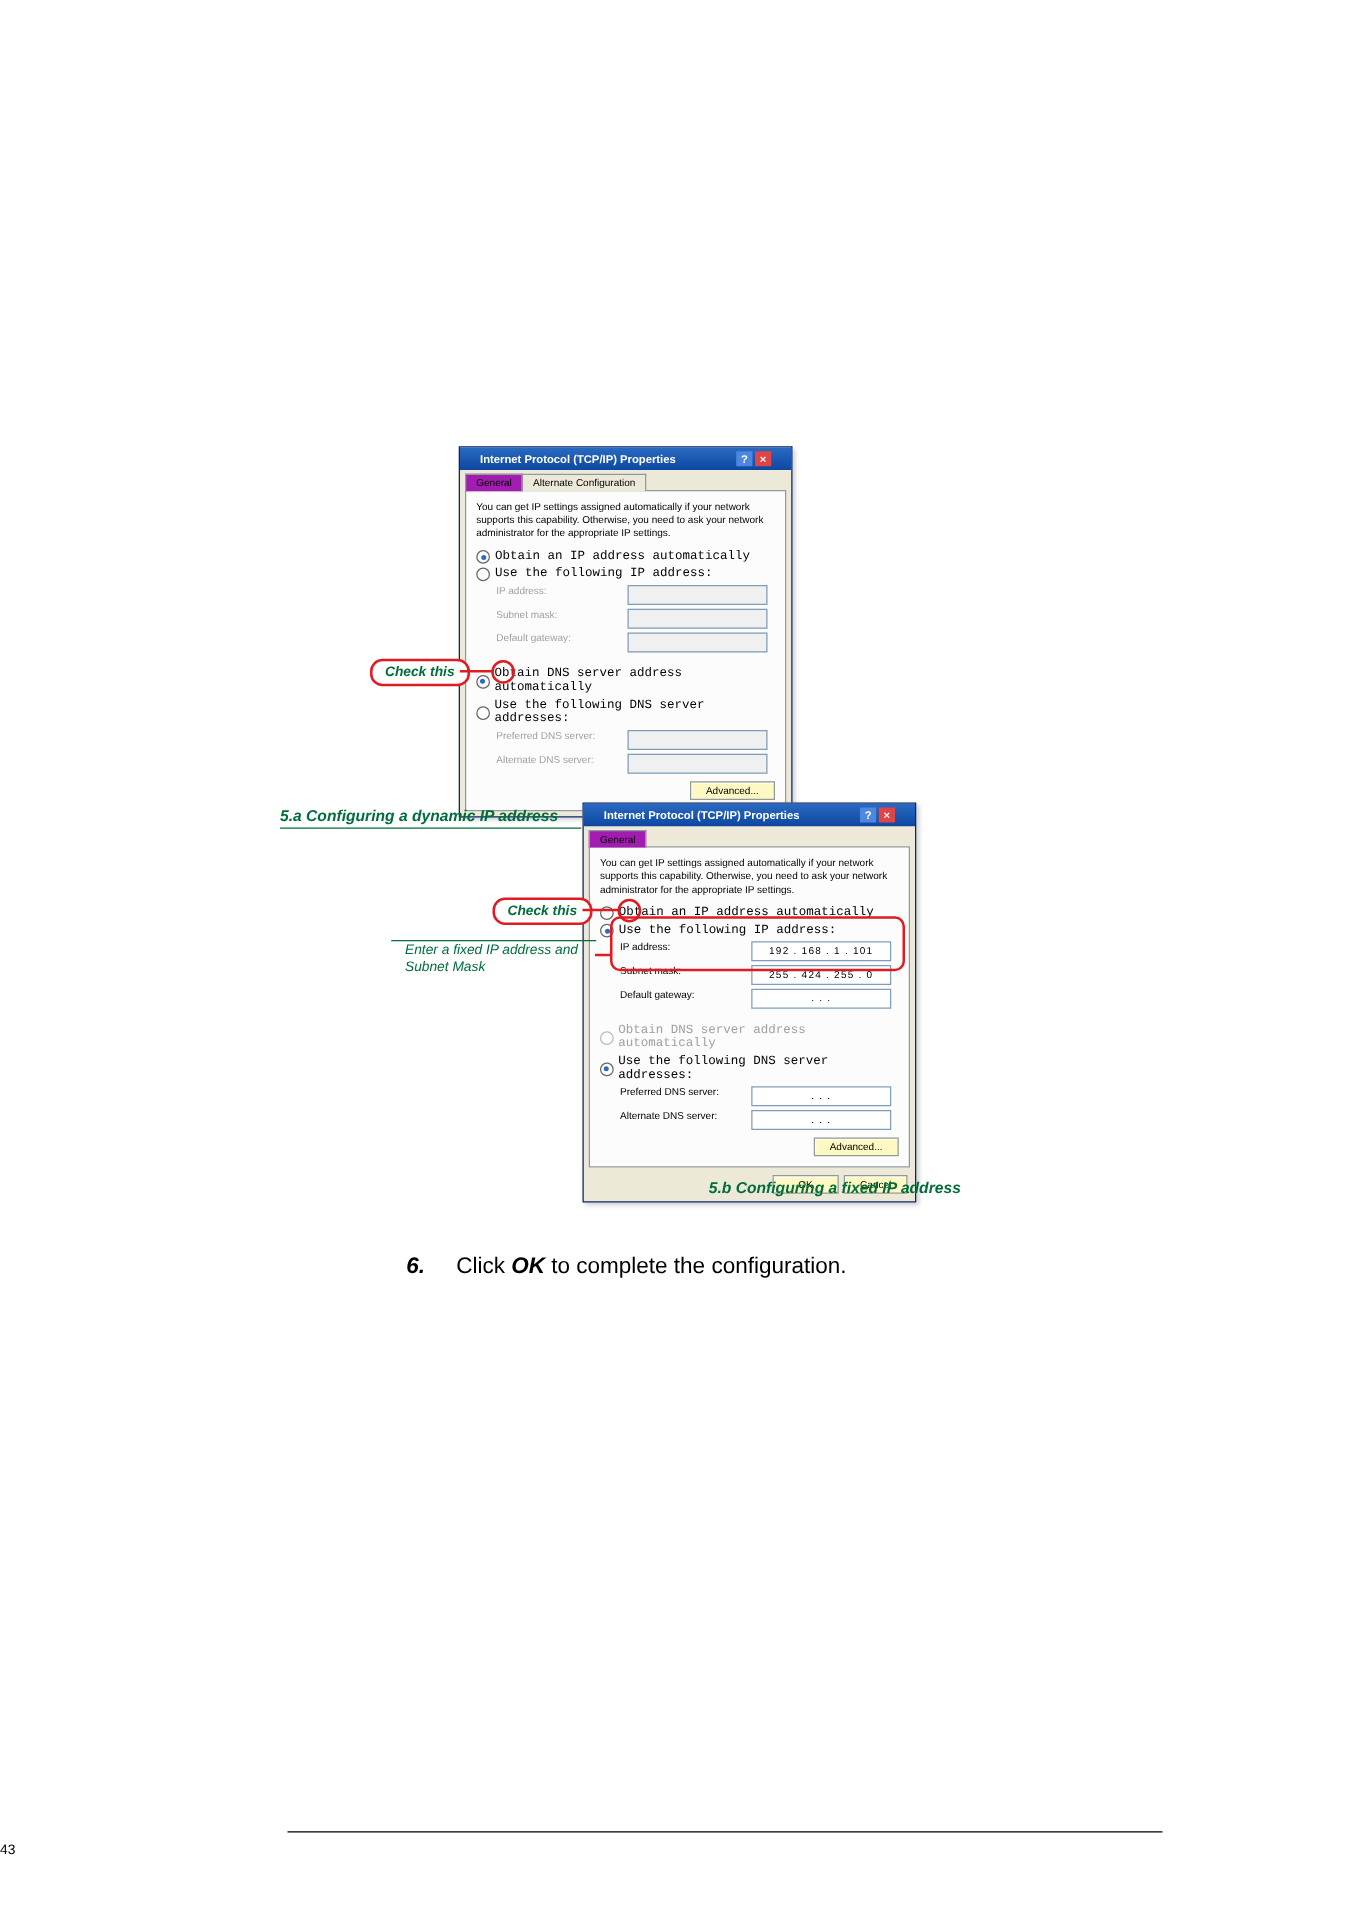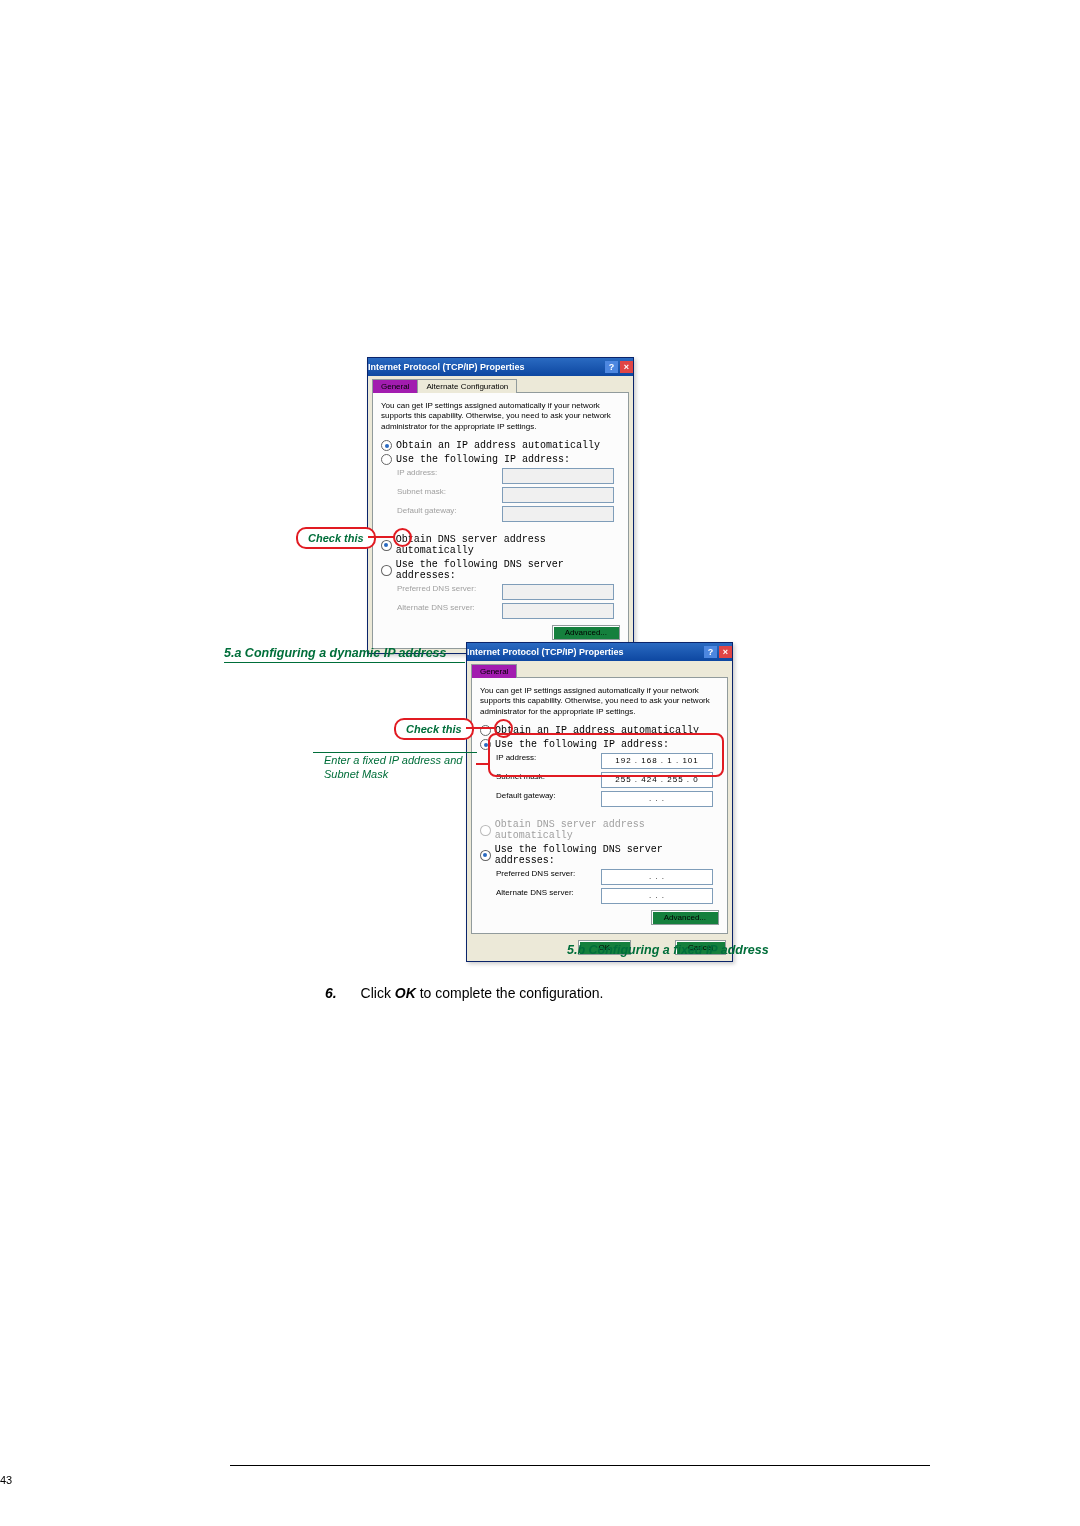--- a/index.html
+++ b/index.html
@@ -20,21 +20,21 @@
   }
   .dialog {
     position: absolute;
     border: 1px solid #0a246a;
     background: #ece9d8;
     box-shadow: 2px 2px 4px rgba(0,0,0,0.2);
   }
   .titlebar {
     background: linear-gradient(to bottom, #2a6ac1, #0d47a1);
     color: #fff;
-    padding: 3px 0;
+    padding: 3px 16px;
     display: flex;
     align-items: center;
     justify-content: space-between;
     font-size: 9px;
     font-weight: bold;
   }
   .titlebar .btns {
     display: flex;
     gap: 2px;
   }
@@ -118,25 +118,24 @@
     font-size: 8px;
     text-align: center;
     letter-spacing: 1px;
     line-height: 14px;
   }
   .ip-input.disabled {
     background: #f0f0f0;
   }
   .btn-std {
     border: 1px solid #919b9c;
-    background: #15803d;
+    background: #fef9c3;
     padding: 2px 12px;
     font-size: 8px;
     box-shadow: 1px 1px 0 #fff inset;
-    margin-left: 40px;
   }
   .btn-row {
     display: flex;
     justify-content: flex-end;
     margin-top: 6px;
     gap: 4px;
   }
   .callout {
     position: absolute;
     border: 2px solid #e11b22;
@@ -159,22 +158,23 @@
   }
   .anno-label {
     position: absolute;
     color: #006e3a;
     font-style: italic;
     font-size: 11px;
   }
   .anno-label.bold { font-weight: bold; }
   .body-text {
     position: absolute;
-    font-size: 14px;
+    font-size: 18px;
     font-family: Arial, sans-serif;
+    margin-top: 17px;
   }
   .body-text .num {
     font-weight: bold;
     font-style: italic;
     margin-right: 20px;
   }
   .footer {
     position: absolute;
     bottom: 60px;
     left: 230px;

